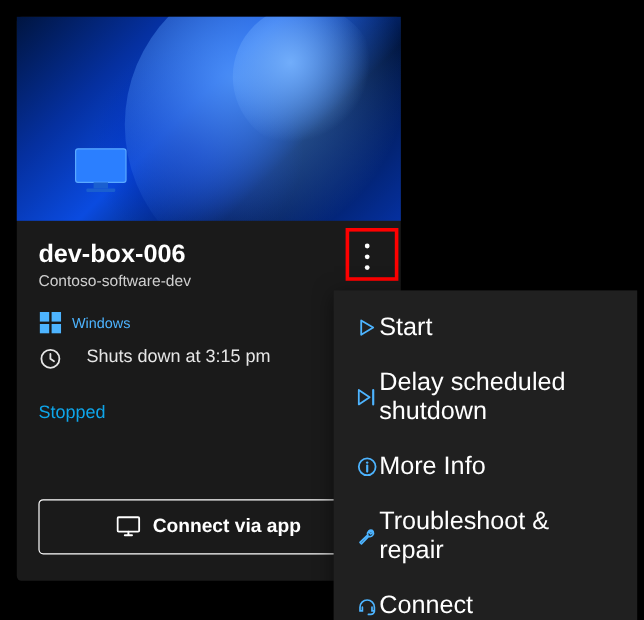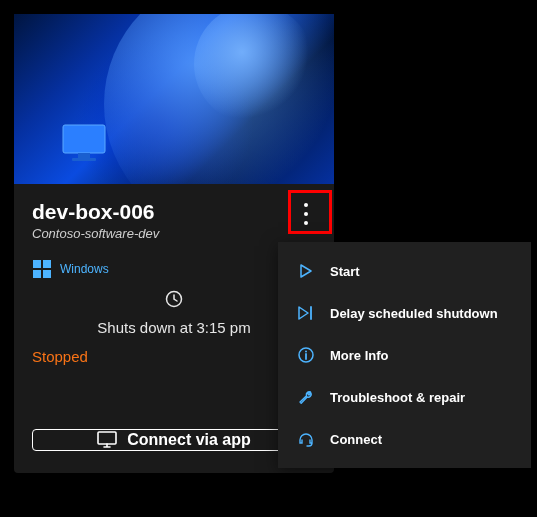--- a/index.html
+++ b/index.html
@@ -46,21 +46,20 @@
     }
     .title {
       font-size: 21px;
       font-weight: 600;
       color: #fff;
     }
     .subtitle {
       font-size: 13px;
       color: #cfcfcf;
       margin-top: 2px;
-      font-style: italic;
     }
     .more-btn {
       position: absolute;
       right: 10px;
       top: 12px;
       width: 36px;
       height: 36px;
       display: flex;
       flex-direction: column;
       align-items: center;
@@ -84,37 +83,35 @@
       display: flex;
       align-items: center;
       gap: 8px;
       color: #4db4ff;
       margin-top: 18px;
       font-size: 12px;
       cursor: pointer;
     }
     .info-row {
       display: flex;
-      align-items: center;
-      gap: 10px;
+      gap: 20px;
       color: #e6e6e6;
       margin-top: 10px;
       font-size: 15px;
-      flex-direction: column;
     }
     .status {
-      color: #f97316;
-      margin-top: 12px;
+      color: #0ea5e9;
+      margin-top: 26px;
       font-size: 15px;
     }
     .connect-btn {
       margin-top: 64px;
       border: 1.5px solid #fff;
       border-radius: 4px;
-      padding: 0 16px;
+      padding: 12px 16px;
       display: flex;
       align-items: center;
       justify-content: center;
       gap: 10px;
       font-size: 16px;
       font-weight: 600;
       cursor: pointer;
       background: transparent;
       color: #fff;
       width: 100%;
@@ -125,27 +122,25 @@
       top: 242px;
       background: #202020;
       width: 253px;
       padding: 8px 0;
       box-shadow: 0 4px 16px rgba(0,0,0,0.5);
       z-index: 10;
     }
     .menu-item {
       display: flex;
       align-items: center;
-      gap: 14px;
       padding: 11px 18px;
-      font-size: 13px;
-      color: #fff;
-      cursor: pointer;
-      position: relative;
-      font-weight: bold;
+      font-size: 21px;
+      color: #fff;
+      cursor: pointer;
+      position: relative;
     }
     .mi-icon { width: 20px; height: 20px; flex-shrink: 0; display:flex;align-items:center;justify-content:center; }
     .highlight-delete {
       position: absolute;
       left: 4px;
       right: 4px;
       top: 2px;
       bottom: 2px;
       border: 3px solid #ff0000;
       pointer-events: none;

